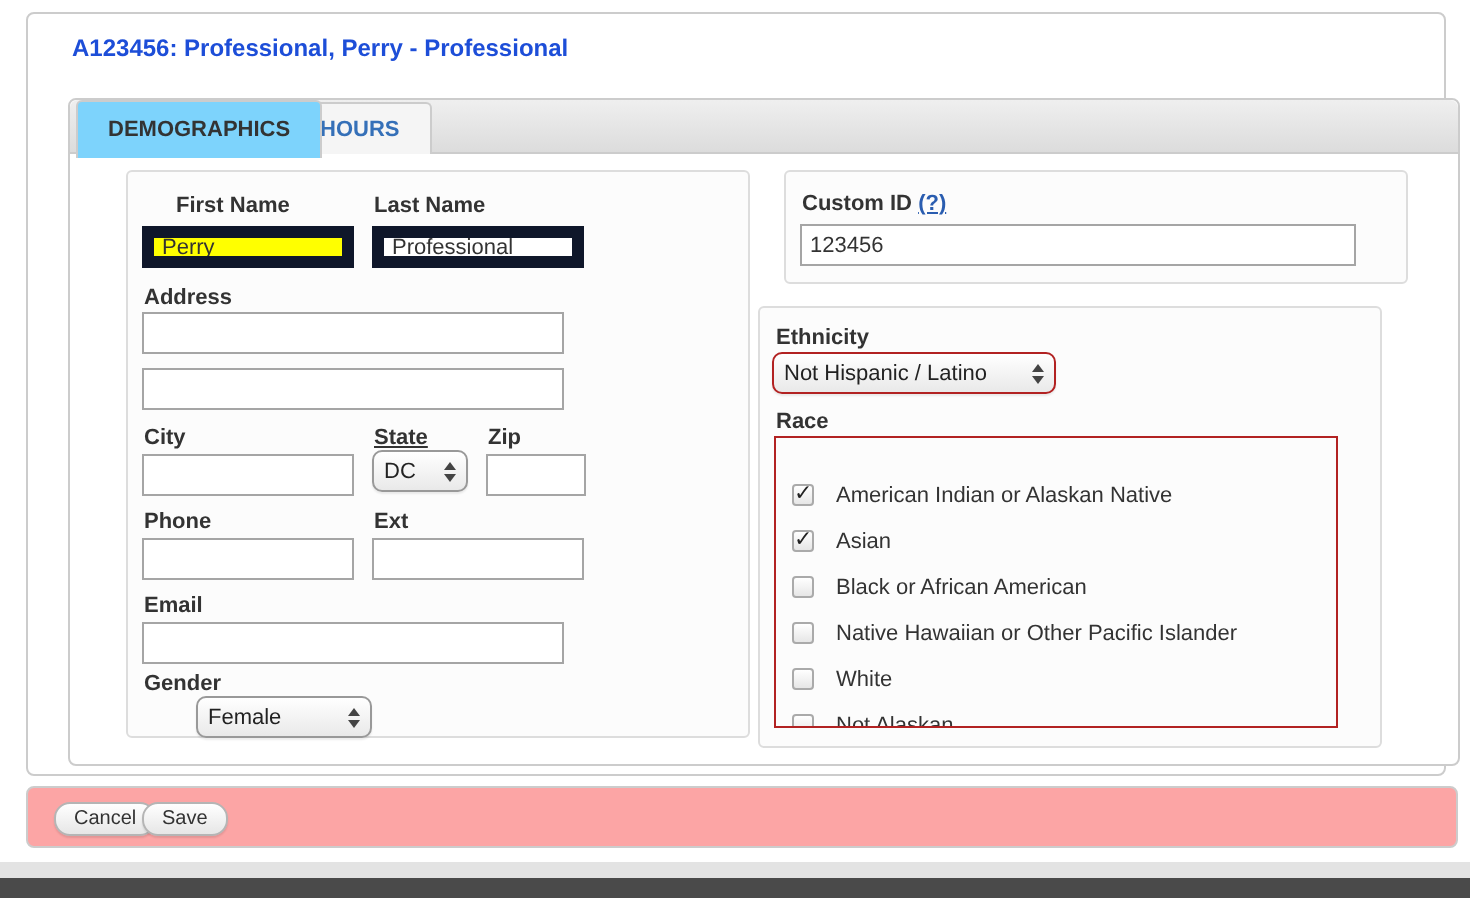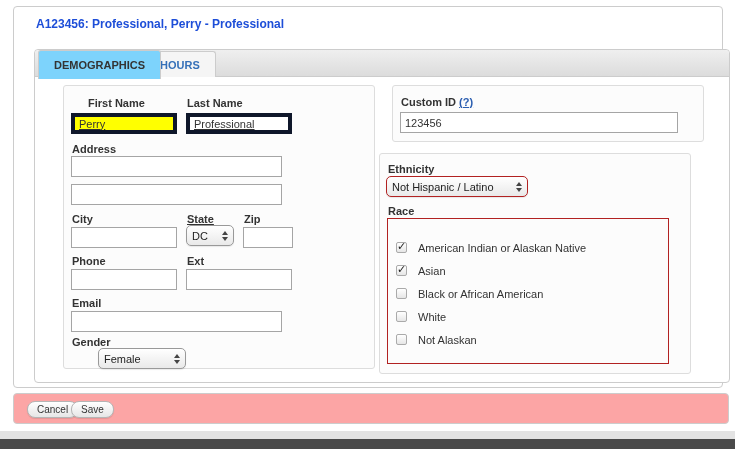--- a/index.html
+++ b/index.html
@@ -24,21 +24,21 @@
     border:1px solid #ccc; border-bottom:none; border-radius:3px 3px 0 0; color:#3570b8; z-index:2; }
 
   .fieldset { position:absolute; background:#fcfcfc; border:1px solid #ddd; border-radius:3px; }
   .fs-left  { left:28px; top:35px; width:312px; height:284px; }
   .fs-custom { left:357px; top:35px; width:312px; height:57px;padding-left:29px; }
   .fs-ethnic { left:344px; top:103px; width:312px; height:221px; }
 
   .lbl { position:absolute; font-weight:bold; color:#333; white-space:nowrap; }
   .txt { position:absolute; border:1px solid #a5a5a5; background:#fff; height:21px;
     font-family:inherit; font-size:11px; color:#333; padding:0 4px; border-radius:0; }
-  .txt.err { border:4px solid #0f172a;text-decoration:underline; }
+  .txt.err { border:6px solid #0f172a;text-decoration:underline; }
   .txt.hl  { background:#ffff00; }
 
   .sel { position:absolute; display:inline-flex; align-items:center; justify-content:space-between;
     border:1px solid #999; border-radius:5px; background:linear-gradient(#fff,#e9e9e9);
     padding:0 5px; height:21px; cursor:default; box-shadow:0 1px 1px rgba(0,0,0,.08); }
   .sel.err { border:1px solid #b22222; }
   .sel .sel-label { margin-right:6px; color:#222; }
   .spinner { display:flex; flex-direction:column; align-items:center; }
   .arr-up { width:0; height:0; border-left:3px solid transparent; border-right:3px solid transparent;
     border-bottom:4px solid #444; margin-bottom:2px; }
@@ -152,20 +152,24 @@
           <div class="race-row">
             <span class="cbx checked"></span>
             <span class="race-label">Asian</span>
           </div>
           <div class="race-row">
             <span class="cbx"></span>
             <span class="race-label">Black or African American</span>
           </div>
           <div class="race-row">
             <span class="cbx"></span>
+            <span class="race-label">Native Hawaiian or Other Pacific Islander</span>
+          </div>
+          <div class="race-row">
+            <span class="cbx"></span>
             <span class="race-label">White</span>
           </div>
           <div class="race-row">
             <span class="cbx"></span>
             <span class="race-label">Not Alaskan</span>
           </div>
         </div>
       </div>
     </div>
   </div>

